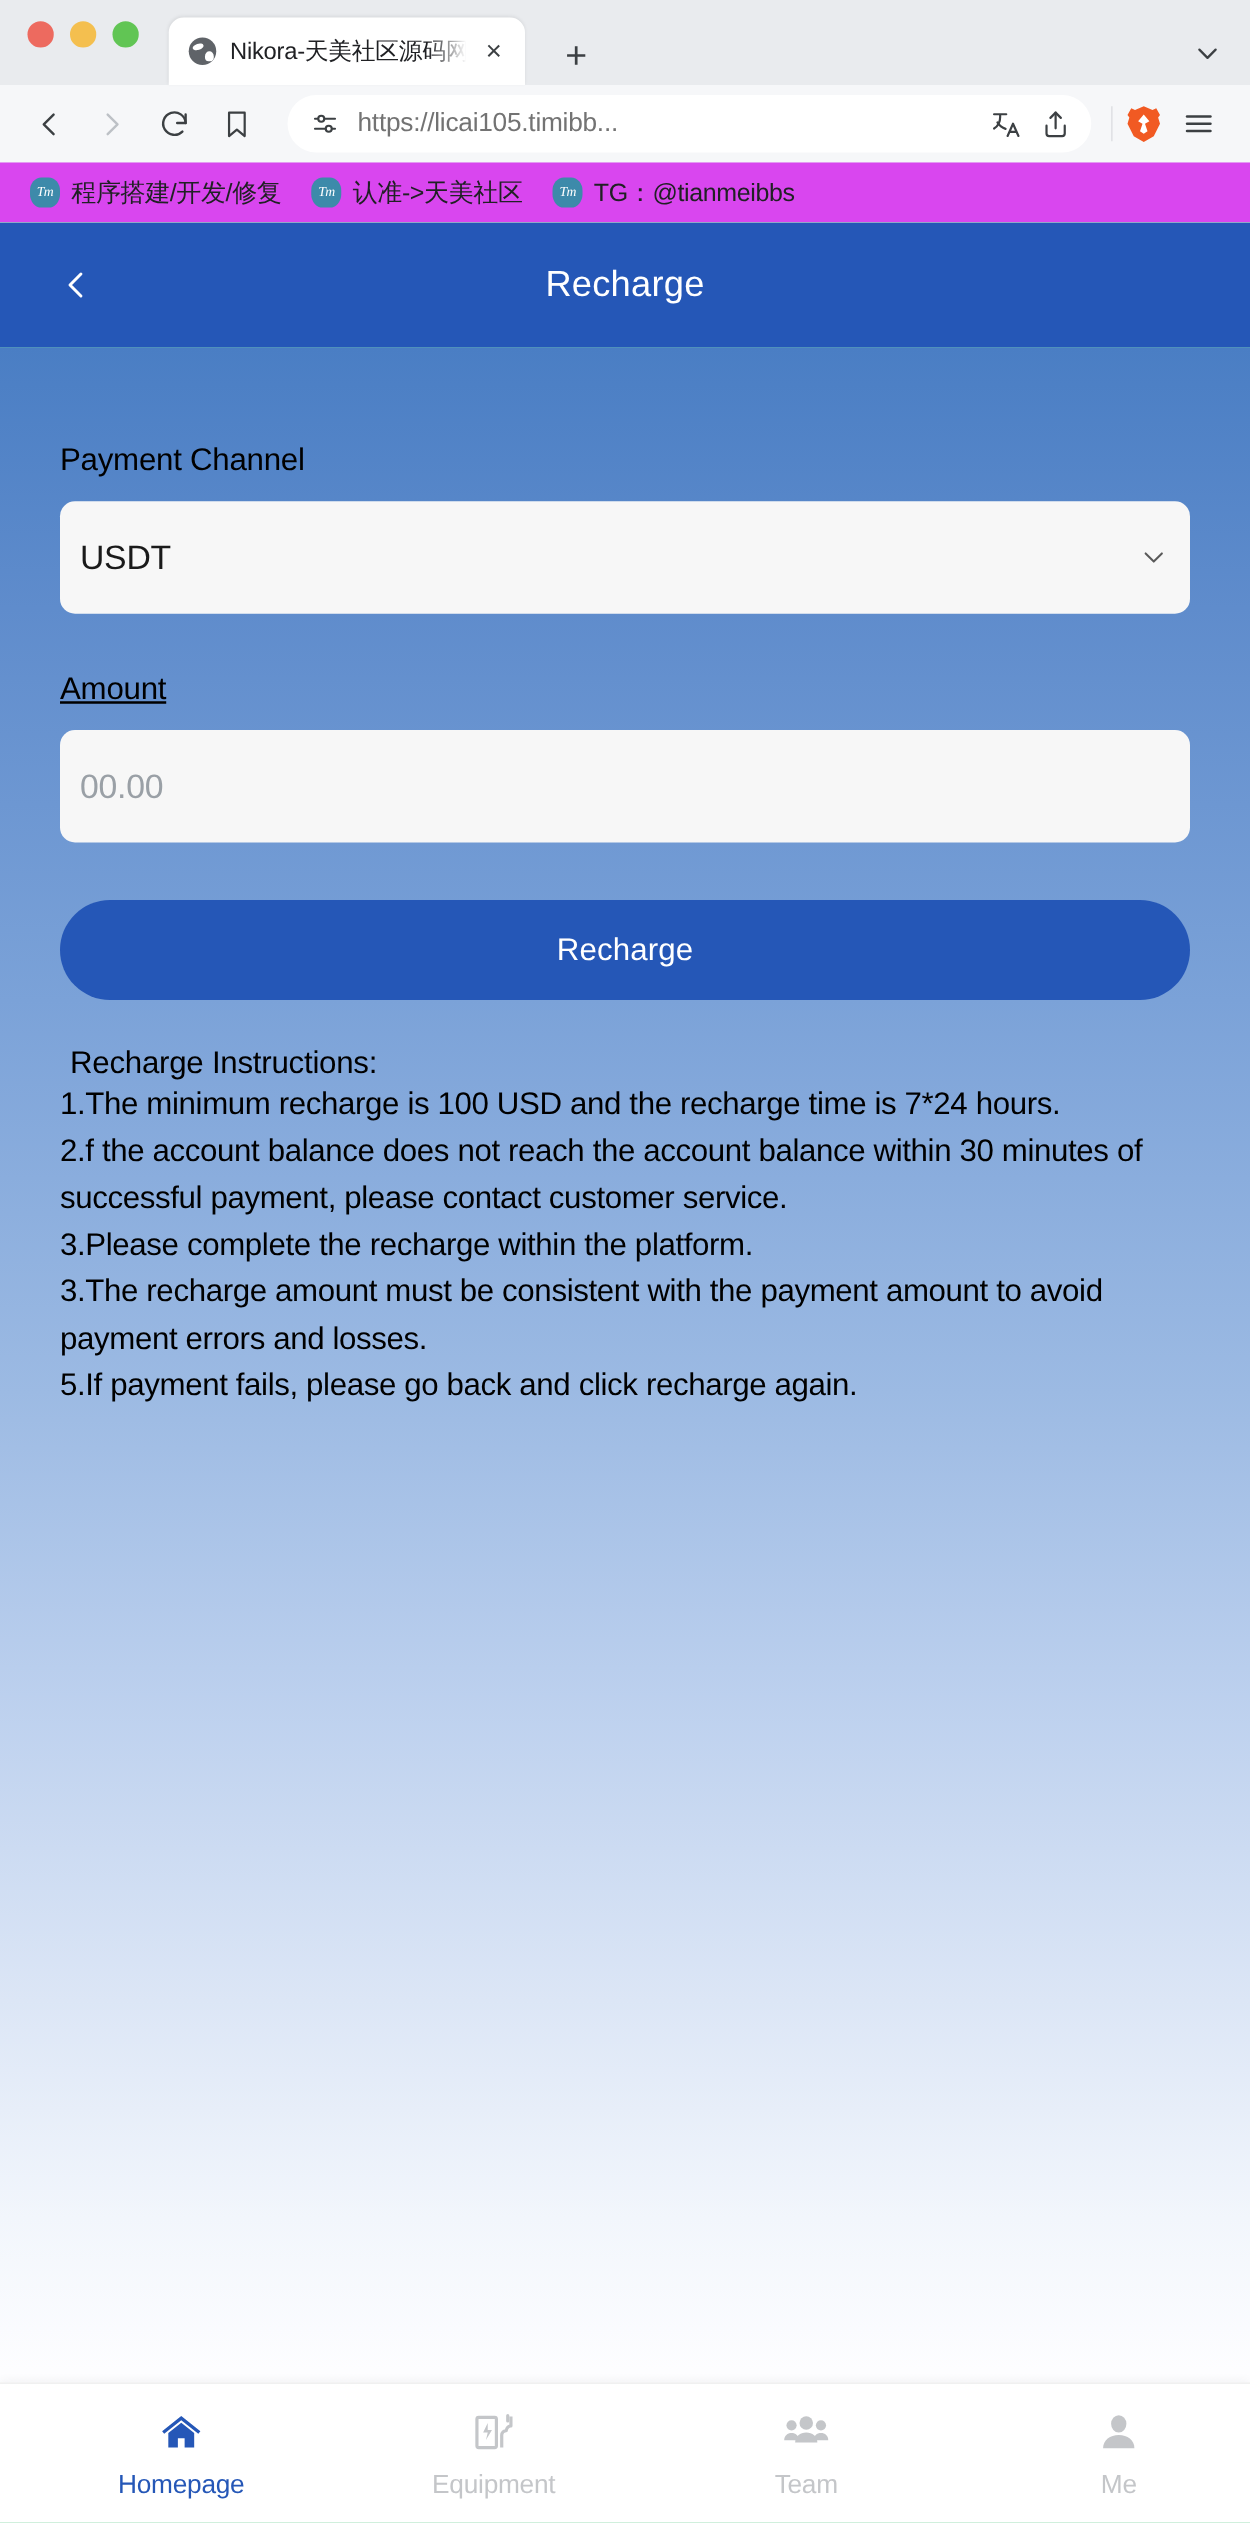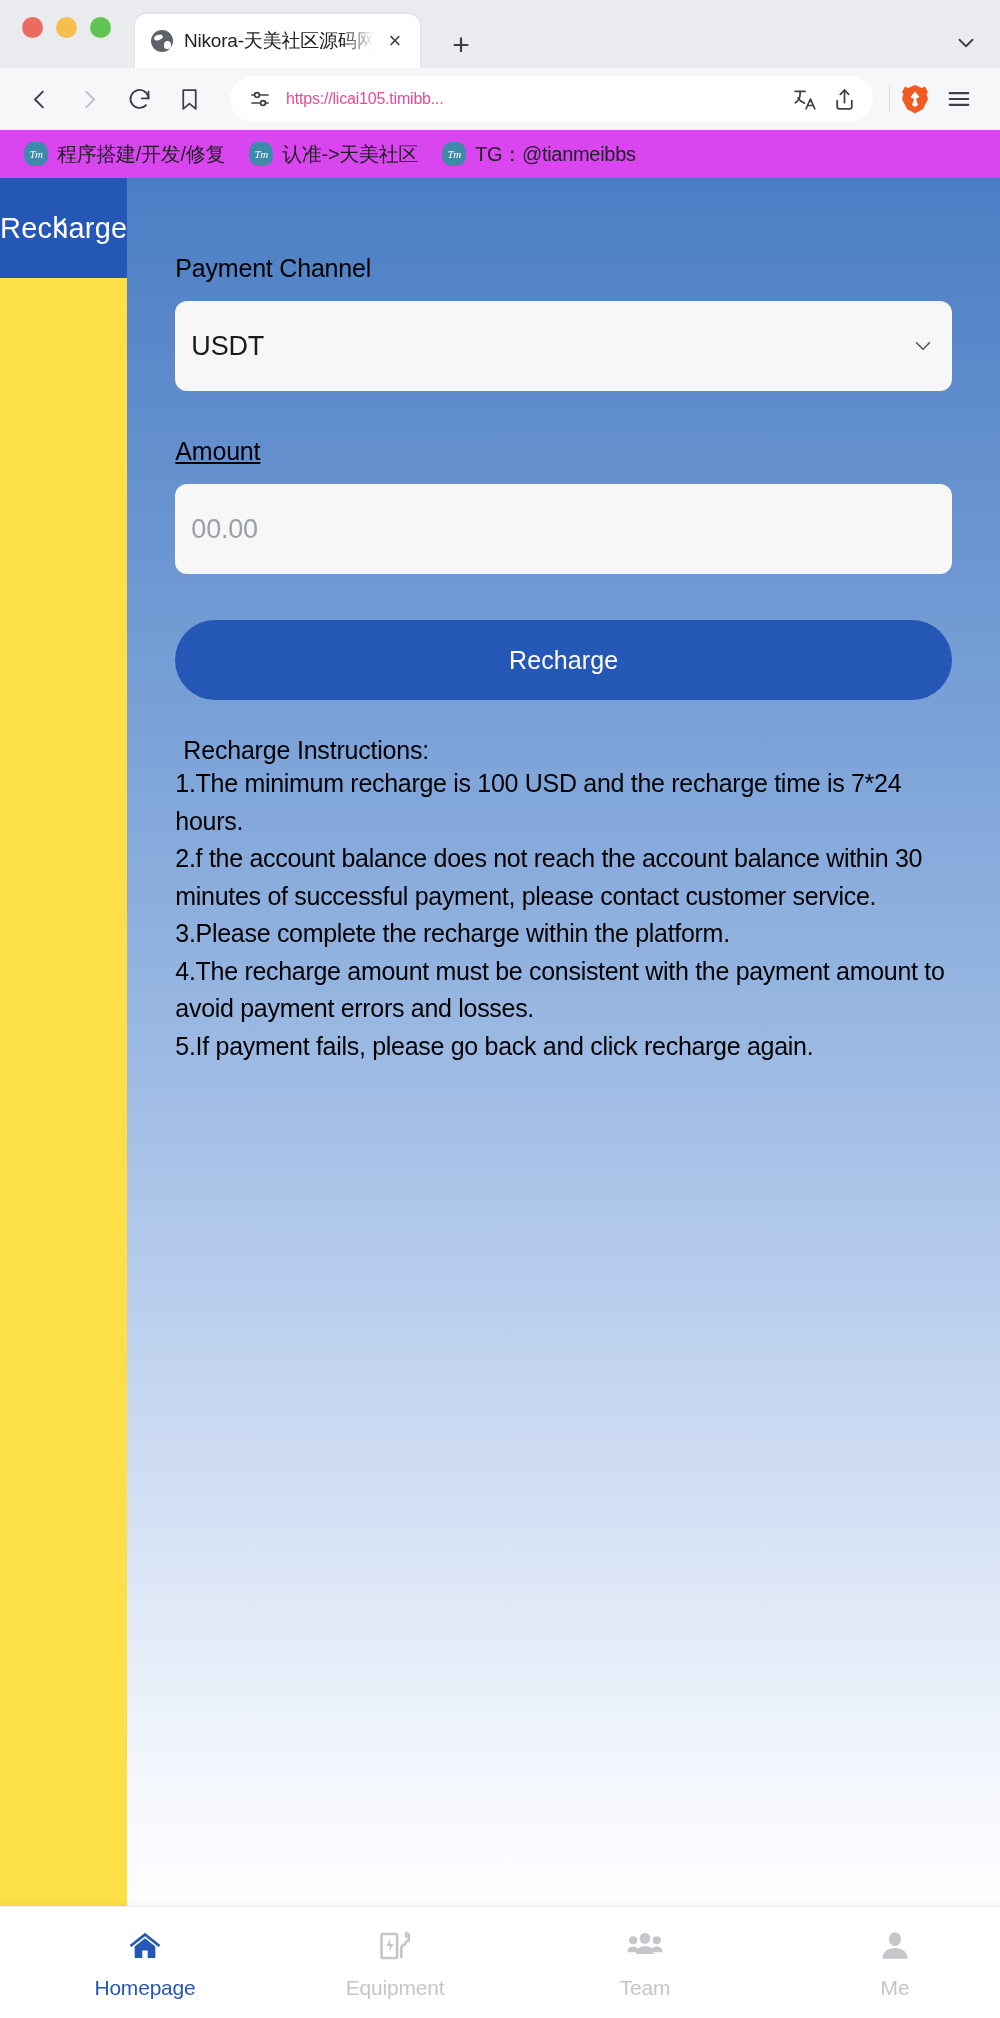--- a/index.html
+++ b/index.html
@@ -131,22 +131,22 @@
     background: #ffffff;
     border-radius: 24px;
     display:flex;
     align-items:center;
     padding: 0 16px 0 18px;
     margin: 0 8px 0 14px;
     gap: 14px;
   }
   .url-text {
     flex: 1 1 auto;
-    font-size: 16px;
-    color: #ec4899;
+    font-size: 21px;
+    color: #737373;
     white-space: nowrap;
     overflow: hidden;
     letter-spacing: -0.2px;
   }
   .url-icon { flex:0 0 auto; display:flex; align-items:center; color:#3c4043;}
   .tb-divider {
     width:1px;height:28px;background:#dadce0;margin:0 4px;
     flex:0 0 1px;
   }
   .brave-lion {
@@ -176,25 +176,25 @@
     display:flex;align-items:center;justify-content:center;
     color:#fff;font-size:11px;font-style:italic;
     font-family:"Liberation Serif", serif;
     letter-spacing:-0.5px;
   }
   .bm-label { font-size: 20px; color:#202124; letter-spacing:-0.3px;}
 
   
   .viewport {
     flex: 1 1 auto;
-    background: #fde047;
+    background: #86efac;
     position: relative;
     overflow: hidden;
     display:flex;
-    flex-direction:row;
+    flex-direction:column;
   }
 
   
   .app-header {
     height: 100px;
     background: #2557b7;
     display:flex;
     align-items:center;
     position: relative;
     flex: 0 0 100px;
@@ -471,21 +471,21 @@
       </div>
 
       <button class="recharge-btn">Recharge</button>
 
       <div class="instr-title">Recharge Instructions:</div>
 
       <div class="instr-list">
         <p>1.The minimum recharge is 100 USD and the recharge time is 7*24 hours.</p>
         <p>2.f the account balance does not reach the account balance within 30 minutes of successful payment, please contact customer service.</p>
         <p>3.Please complete the recharge within the platform.</p>
-        <p>4.The recharge amount must be consistent with the payment amount to avoid payment errors and losses.</p>
+        <p>3.The recharge amount must be consistent with the payment amount to avoid payment errors and losses.</p>
         <p>5.If payment fails, please go back and click recharge again.</p>
       </div>
     </div>
 
     <div class="tabbar">
 
       <div class="tabitem active">
         <span class="ti-icon">
           <svg width="36" height="36" viewBox="0 0 24 24" fill="currentColor">
               <path d="M12 3.2 1.8 11.3l1.1 1.35L12 5.5l9.1 7.15 1.1-1.35z"></path>

